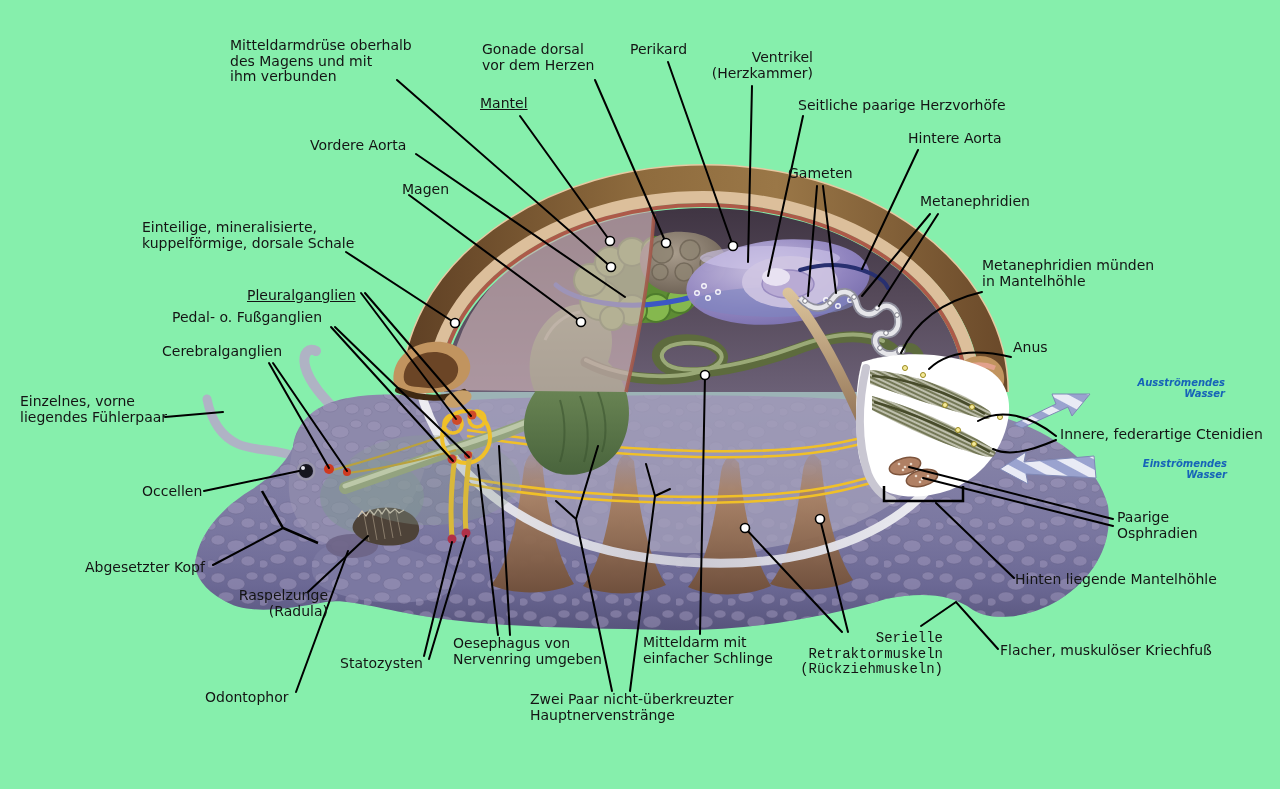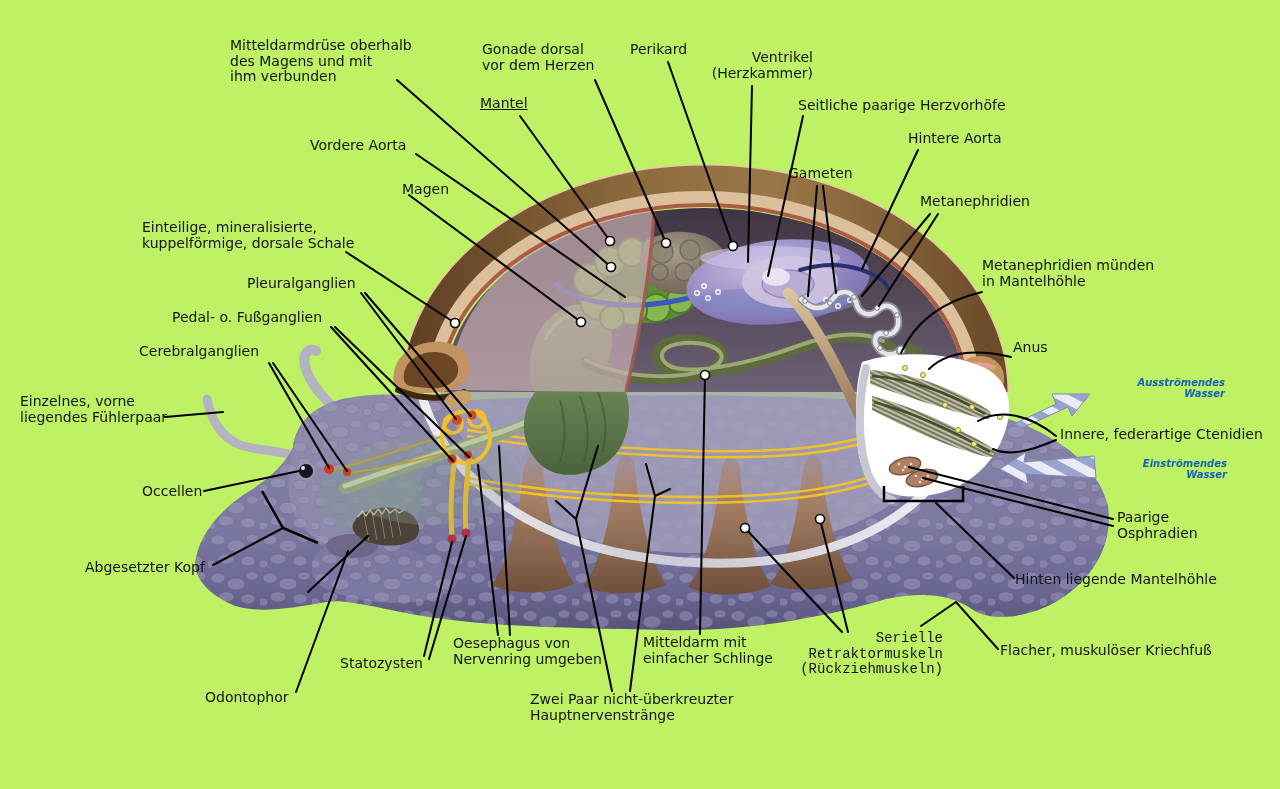--- a/index.html
+++ b/index.html
@@ -1,16 +1,16 @@
 <!DOCTYPE html>
 <html><head>
 <meta charset="utf-8">
 <style>
   html,body{margin:0;padding:0;background:#fff;}
-  #stage{position:relative;width:1280px;height:789px;background:#bef264;overflow:hidden;
+  #stage{position:relative;width:1280px;height:789px;background:#86efac;overflow:hidden;
          font-family:"DejaVu Sans","Liberation Sans",sans-serif;}
   #stage svg{position:absolute;left:0;top:0;}
   .lbl{position:absolute;font-size:14px;line-height:1.12;color:#141414;white-space:pre-line;}
   .c{text-align:right;}
   .water{color:#1663b8;font-weight:bold;font-style:italic;font-size:10px;}
 </style>
 </head>
 <body>
 
 <div id="stage">
@@ -378,36 +378,38 @@
 <div class="lbl" style="left:798px;top:98px;">Seitliche paarige Herzvorhöfe</div>
 <div class="lbl" style="left:908px;top:131px;">Hintere Aorta</div>
 <div class="lbl" style="left:310px;top:138px;">Vordere Aorta</div>
 <div class="lbl" style="left:788px;top:166px;">Gameten</div>
 <div class="lbl" style="left:362px;top:182px;margin-left:40px;">Magen</div>
 <div class="lbl" style="left:920px;top:194px;">Metanephridien</div>
 <div class="lbl" style="left:142px;top:220px;">Einteilige, mineralisierte,
 kuppelförmige, dorsale Schale</div>
 <div class="lbl" style="left:982px;top:258px;">Metanephridien münden
 in Mantelhöhle</div>
-<div class="lbl" style="left:247px;top:276px;">Pleuralganglien</div>
+<div class="lbl" style="left:247px;top:288px;text-decoration:underline;">Pleuralganglien</div>
 <div class="lbl" style="left:172px;top:310px;">Pedal- o. Fußganglien</div>
 <div class="lbl" style="left:1013px;top:340px;">Anus</div>
-<div class="lbl" style="left:139px;top:344px;text-align:right;">Cerebralganglien</div>
+<div class="lbl" style="left:162px;top:344px;text-align:right;">Cerebralganglien</div>
 <div class="lbl c water" style="left:1075px;top:377px;width:150px;">Ausströmendes
 Wasser</div>
 <div class="lbl" style="left:20px;top:394px;">Einzelnes, vorne
 liegendes Fühlerpaar</div>
 <div class="lbl" style="left:1060px;top:427px;">Innere, federartige Ctenidien</div>
 <div class="lbl c water" style="left:1077px;top:458px;width:150px;">Einströmendes
 Wasser</div>
 <div class="lbl" style="left:142px;top:484px;">Occellen</div>
 <div class="lbl" style="left:1117px;top:510px;">Paarige
 Osphradien</div>
 <div class="lbl" style="left:85px;top:560px;">Abgesetzter Kopf</div>
 <div class="lbl" style="left:1015px;top:572px;">Hinten liegende Mantelhöhle</div>
+<div class="lbl c" style="left:198px;top:588px;width:130px;">Raspelzunge
+(Radula)</div>
 <div class="lbl c" style="left:773px;top:631px;width:170px;font-family:Liberation Mono, monospace;">Serielle
 Retraktormuskeln
 (Rückziehmuskeln)</div>
 <div class="lbl" style="left:643px;top:635px;">Mitteldarm mit
 einfacher Schlinge</div>
 <div class="lbl" style="left:453px;top:636px;">Oesephagus von
 Nervenring umgeben</div>
 <div class="lbl" style="left:1000px;top:643px;">Flacher, muskulöser Kriechfuß</div>
 <div class="lbl" style="left:340px;top:656px;">Statozysten</div>
 <div class="lbl" style="left:205px;top:690px;">Odontophor</div>

